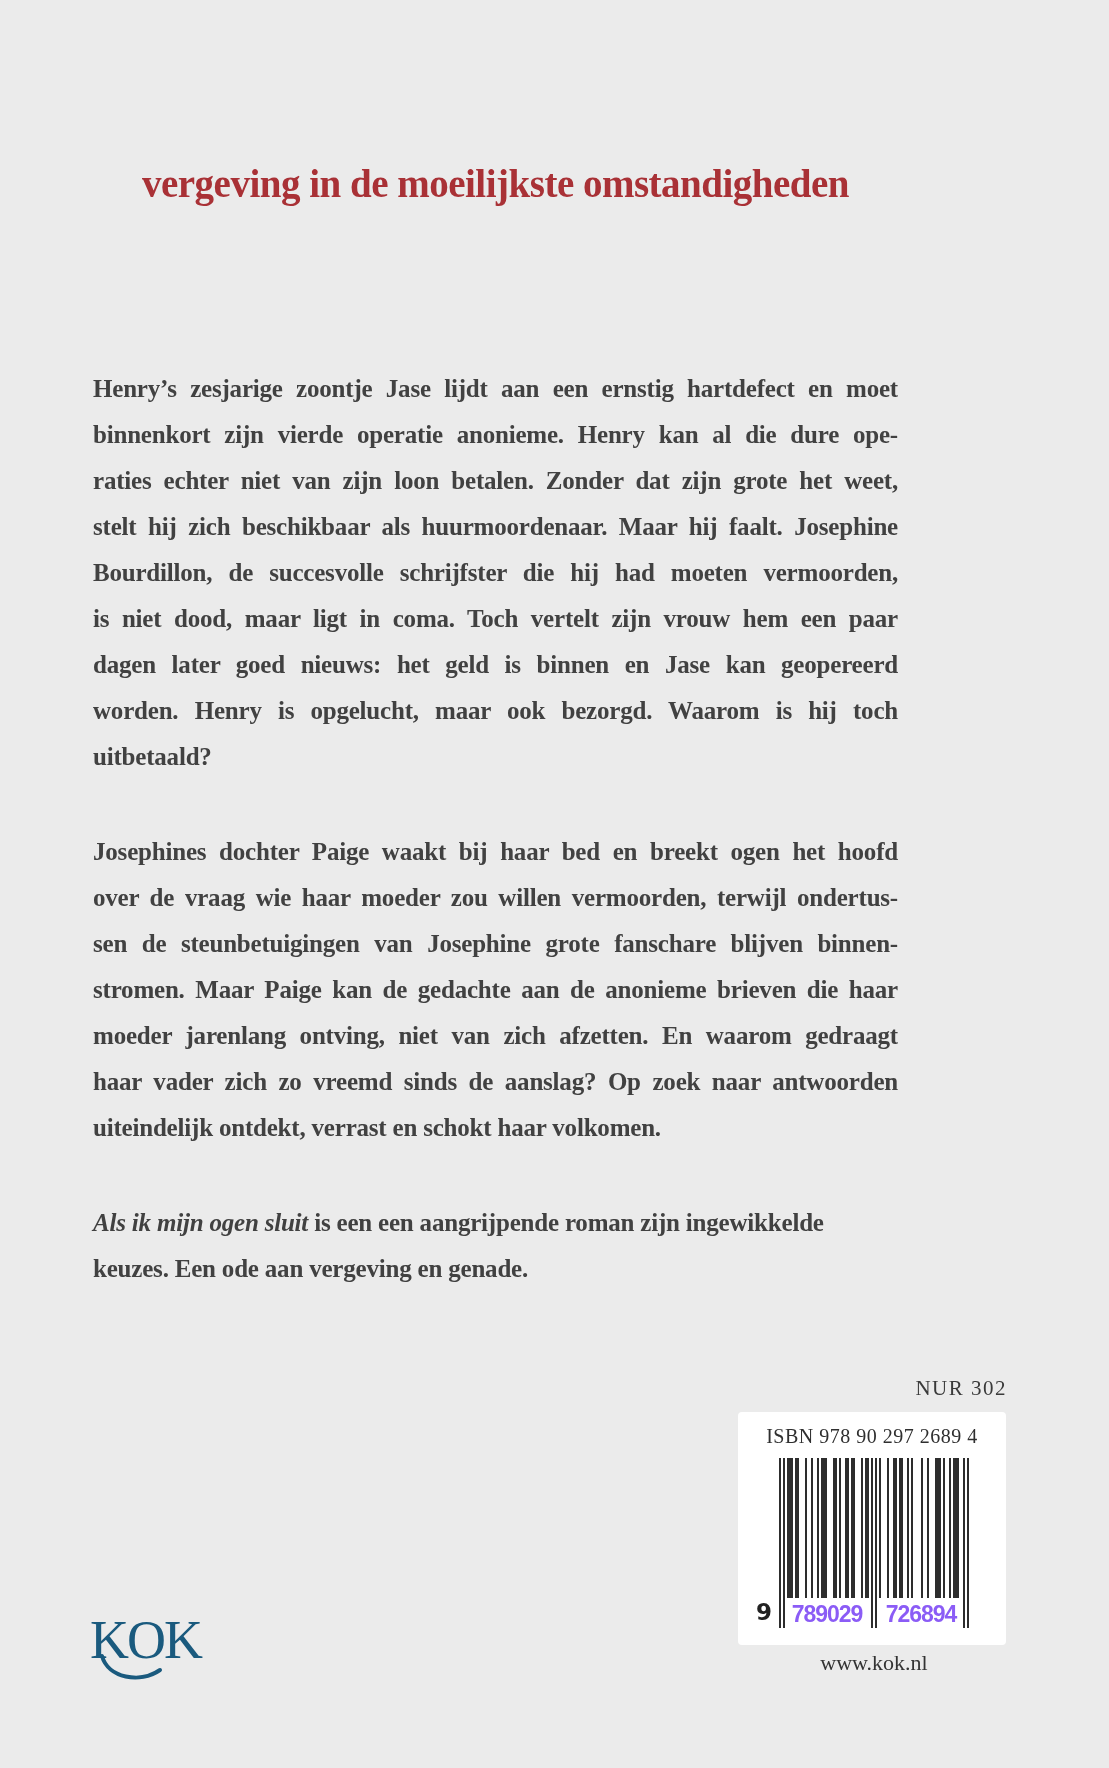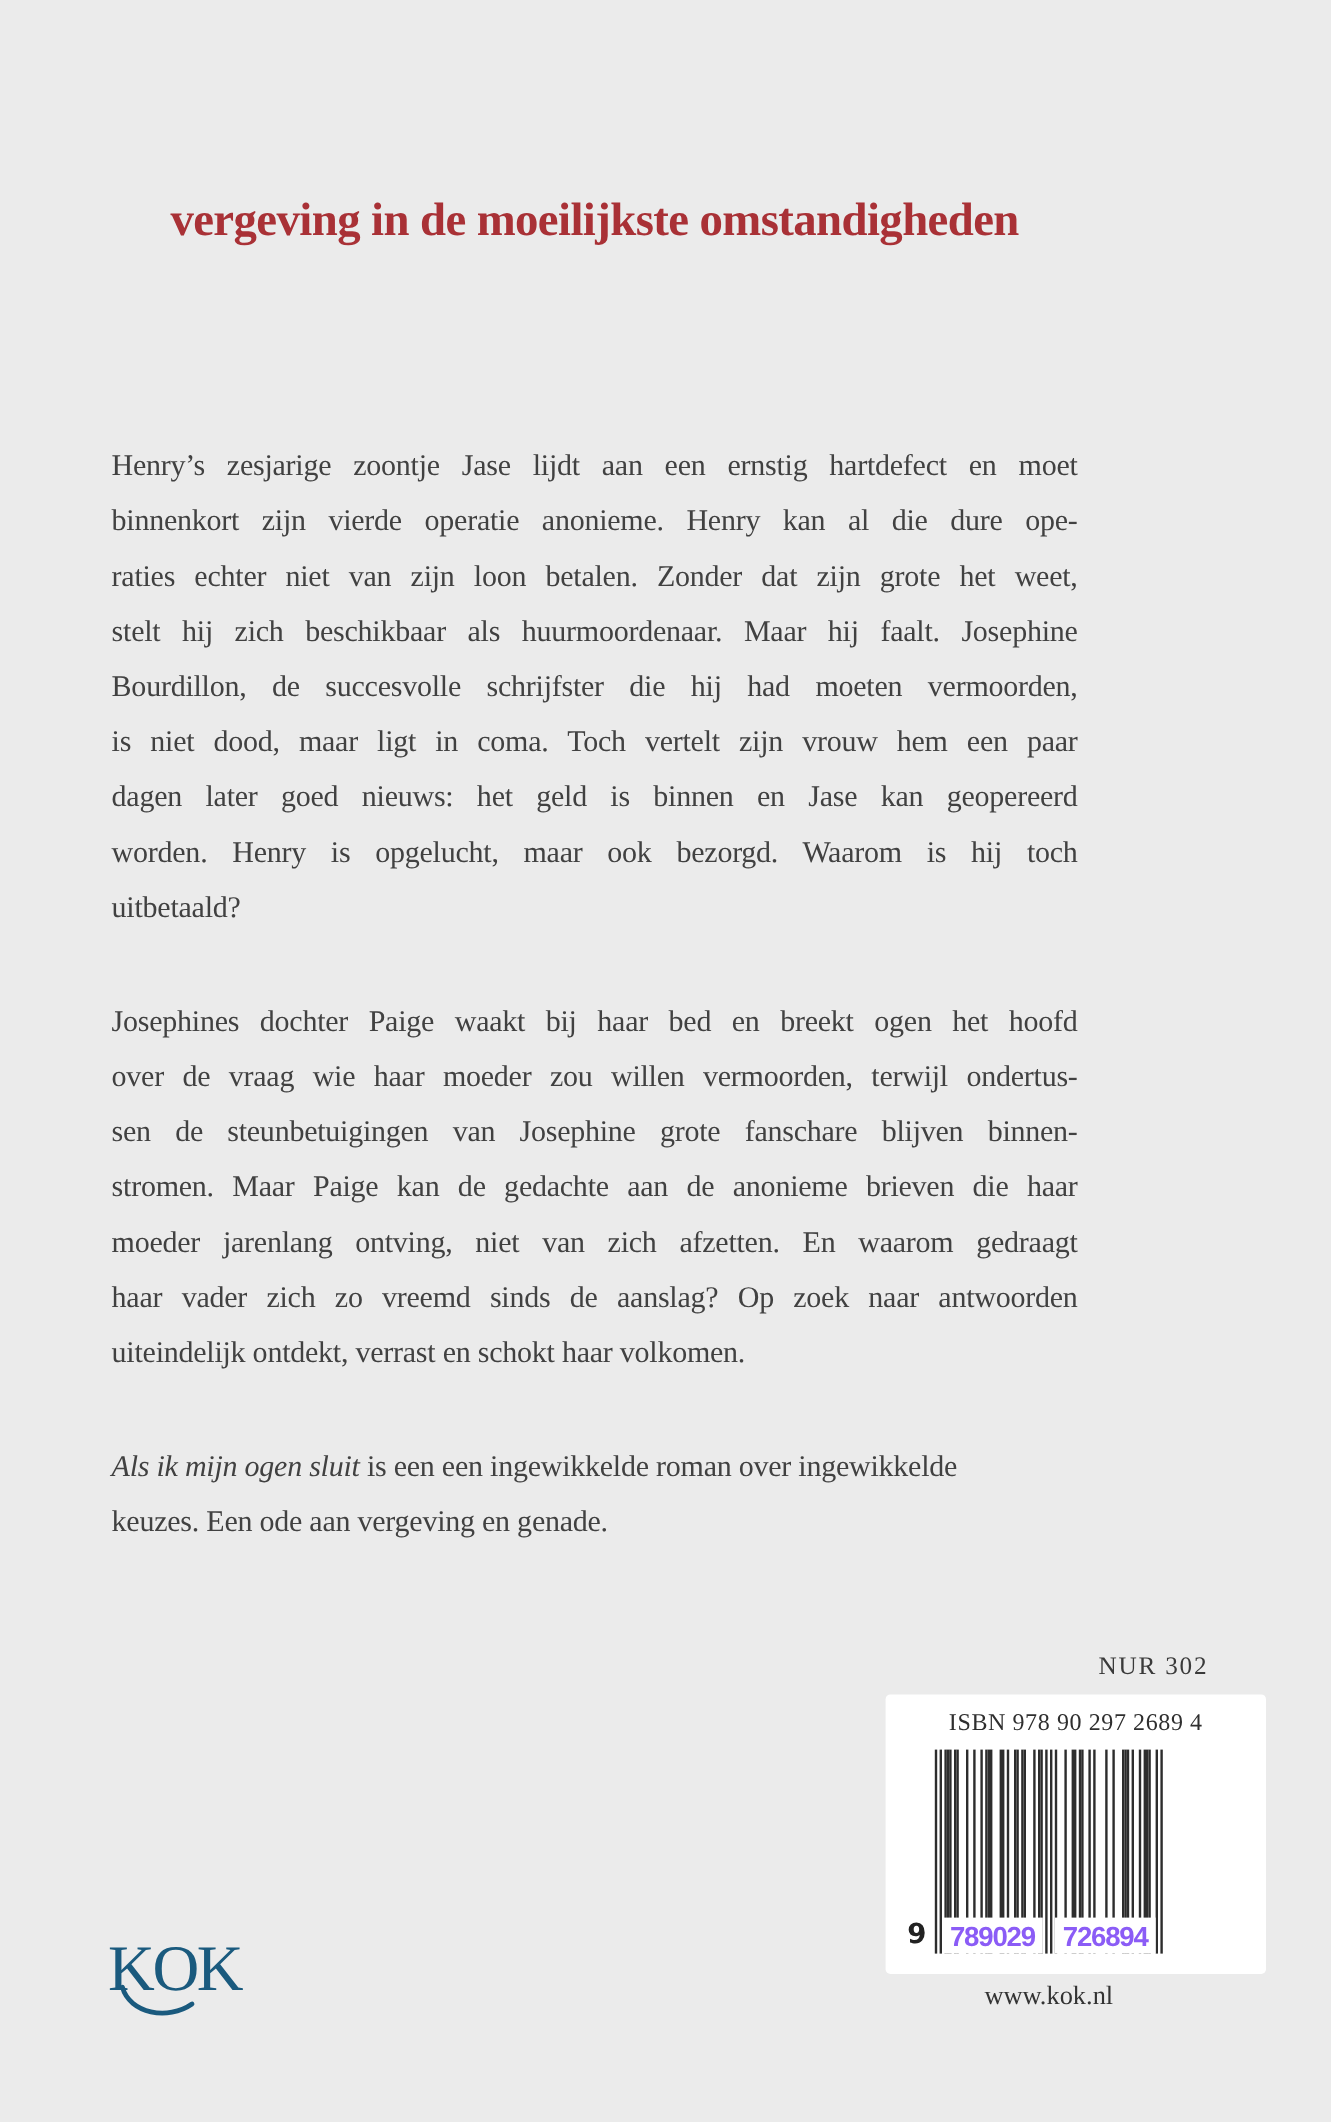--- a/index.html
+++ b/index.html
@@ -22,35 +22,35 @@
     letter-spacing: -0.5px;
   }
 
   .synopsis {
     position: absolute; left: 93px; top: 366px; width: 805px;
     font-size: 25px;
     line-height: 46px;
     letter-spacing: -0.2px;
     color: #414141;
   }
-  .par { margin: 0 0 49px 0; }
+  .par { margin: 0 0 49px 0; font-weight: bold; }
   .line { min-height: 46px; }
   .line.j { text-align: justify; text-align-last: justify; }
   .italic { font-style: italic; }
 
   .nur {
     position: absolute; top: 1376px; right: 102px;
     font-size: 21px;
     letter-spacing: 1.5px;
     color: #3a3a3a;
   }
 
   .isbn-card {
     position: absolute; left: 738px; top: 1412px;
-    width: 317px; height: 233px;
+    width: 268px; height: 233px;
     background: #ffffff;
     border-radius: 4px;
   }
   .isbn-label {
     text-align: center;
     padding-top: 13px;
     font-size: 20px;
     color: #2f2f2f;
     letter-spacing: 0.5px;
   }
@@ -119,21 +119,21 @@
   <div class="par">
       <div class="line j">Josephines dochter Paige waakt bij haar bed en breekt ogen het hoofd</div>
       <div class="line j">over de vraag wie haar moeder zou willen vermoorden, terwijl ondertus-</div>
       <div class="line j">sen de steunbetuigingen van Josephine grote fanschare blijven binnen-</div>
       <div class="line j">stromen. Maar Paige kan de gedachte aan de anonieme brieven die haar</div>
       <div class="line j">moeder jarenlang ontving, niet van zich afzetten. En waarom gedraagt</div>
       <div class="line j">haar vader zich zo vreemd sinds de aanslag? Op zoek naar antwoorden</div>
       <div class="line">uiteindelijk ontdekt, verrast en schokt haar volkomen.</div>
     </div>
   <div class="par">
-    <div class="line"><span class="italic">Als ik mijn ogen sluit</span><span> is een een ingewikkelde roman over ingewikkelde</span></div>
+    <div class="line"><span class="italic">Als ik mijn ogen sluit</span><span> is een een aangrijpende roman zijn ingewikkelde</span></div>
     <div class="line">keuzes. Een ode aan vergeving en genade.</div>
   </div>
 </div>
 
 <div class="nur">NUR 302</div>
 
 <div class="isbn-card">
   <div class="isbn-label">ISBN 978 90 297 2689 4</div>
   <div class="barcode">
     <span class="lead9">9</span>

